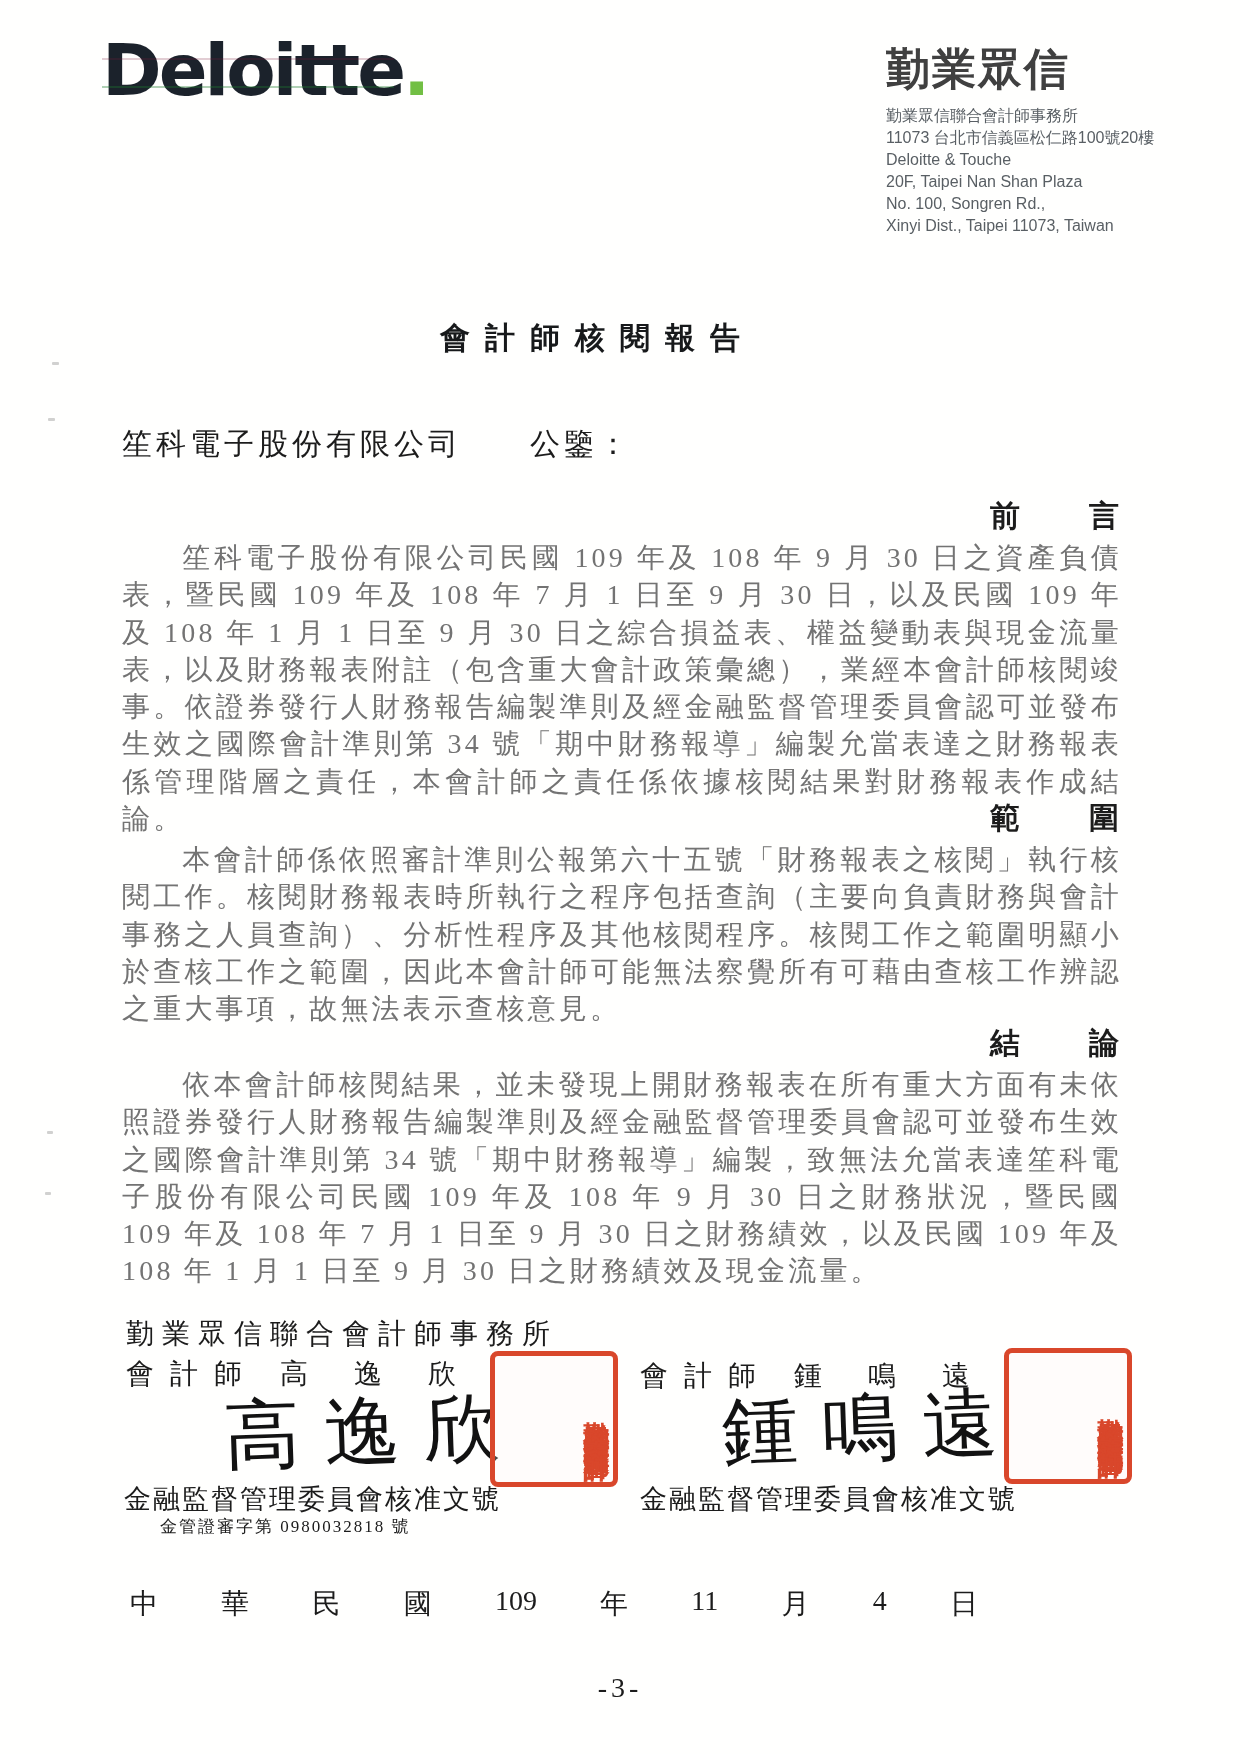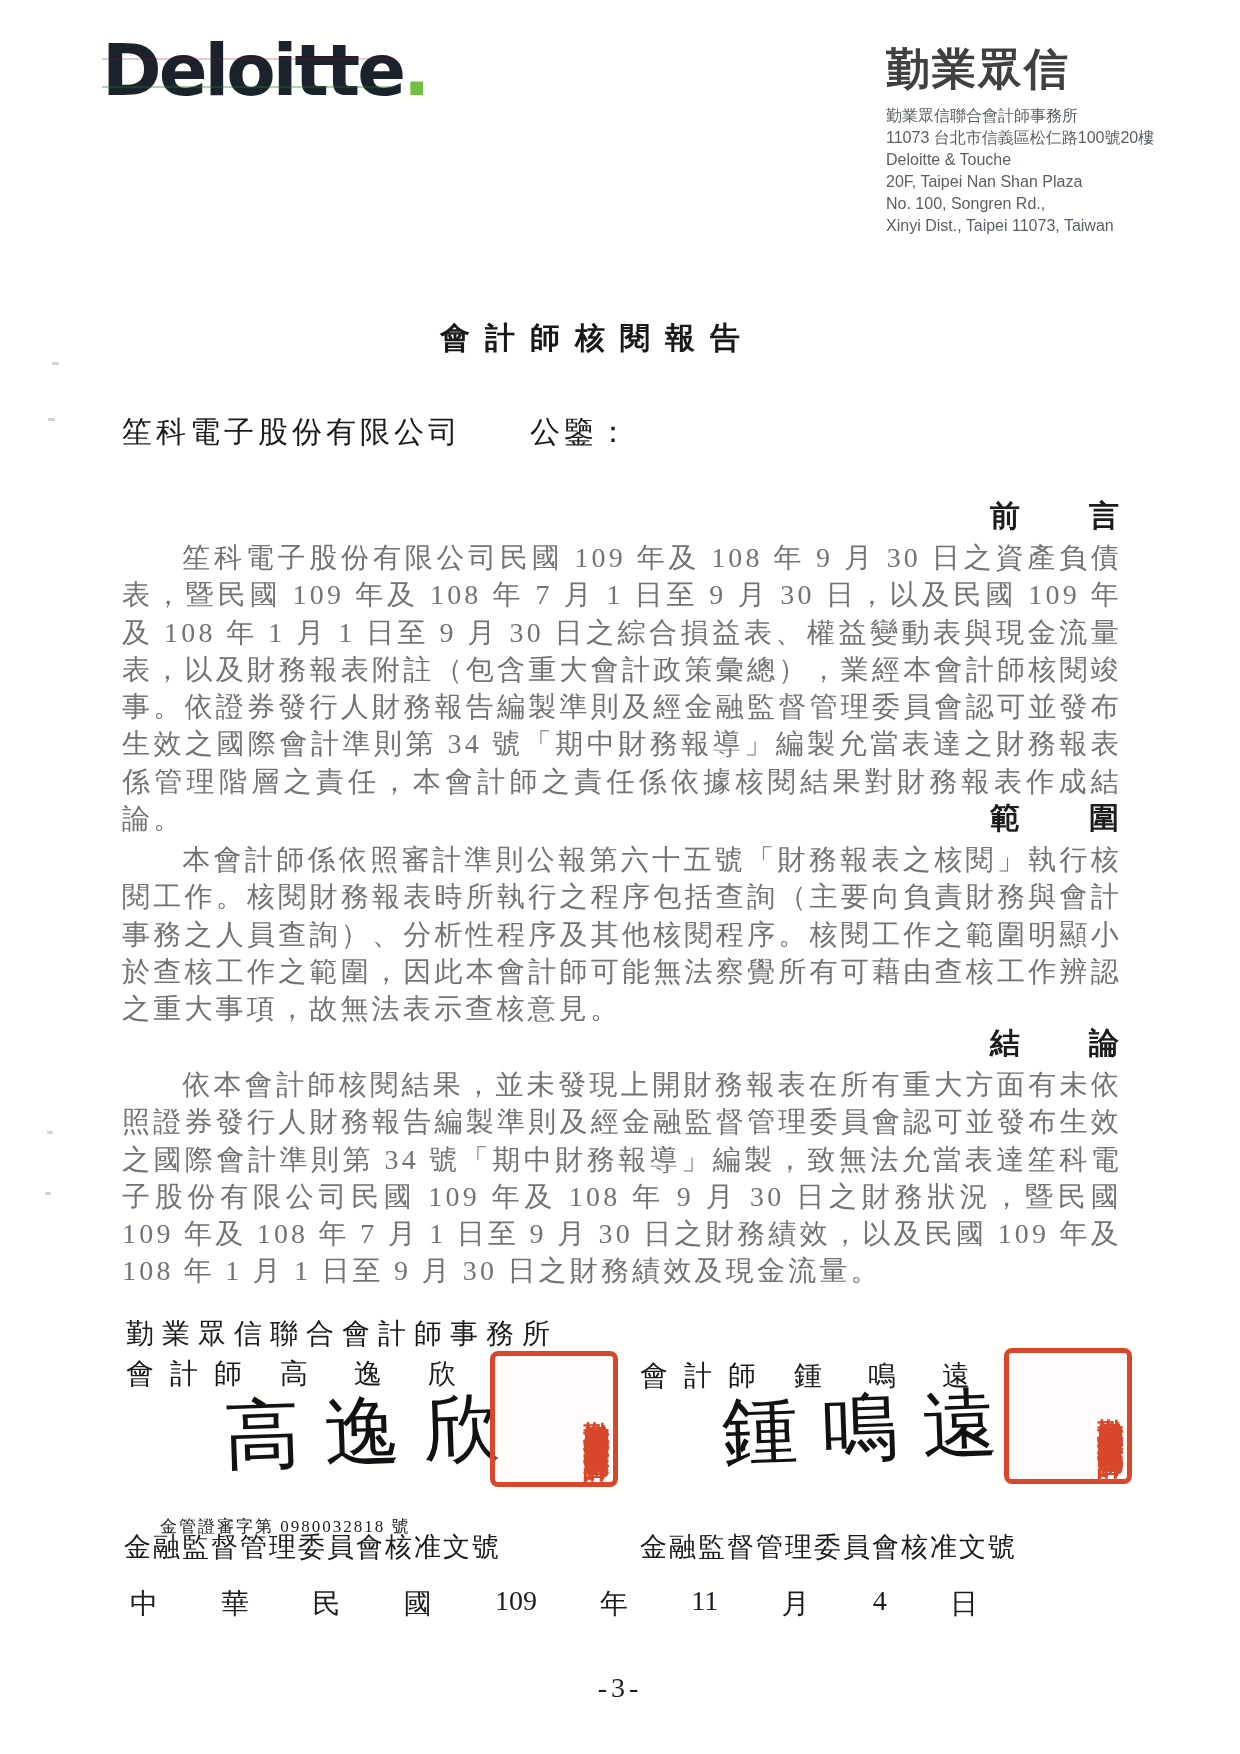--- a/index.html
+++ b/index.html
@@ -26,21 +26,21 @@
   .firm-zh-logo { font-size:44px; font-weight:700; color:#404040; letter-spacing:2px; line-height:1.15; }
   .hline { font-size:16px; color:#595f64; line-height:22px; }
   .hgroup { margin-top:0; }
   .hgroup.first { margin-top:10px; }
   
   .title {
     position:absolute; left:0; top:318px; width:1240px; text-align:center;
     font-size:30px; font-weight:700; letter-spacing:15px; text-indent:15px; color:#17191b;
     transform:translateX(-30px);
   }
-  .addressee { position:absolute; left:122px; top:412px; font-size:30px; letter-spacing:4px; }
+  .addressee { position:absolute; left:122px; top:424px; font-size:30px; letter-spacing:4px; }
   .section { position:absolute; left:122px; width:1000px; }
   .sec1 { top:497px; } .sec2 { top:799px; } .sec3 { top:1024px; }
   .sec-heading { font-size:30px; font-weight:700; letter-spacing:3px; line-height:37px;text-align:right; }
   .sec-body {
     margin-top:5px; font-size:28px; letter-spacing:3.2px; line-height:37.3px;
     text-align:justify; text-indent:2.15em; color:#737373;
   }
   
   .sig-area { position:absolute; left:122px; top:1315px; width:1000px; height:240px; }
   .sig-firm { position:absolute; left:4px; top:0; font-size:28px; letter-spacing:8px; }
@@ -60,21 +60,21 @@
     border-radius:8px; padding:4px 3px; box-sizing:content-box; overflow:hidden;
     background:rgba(255,245,242,.25);
   }
   .seal-left  { left:368px; top:36px; }
   .seal-right { left:882px; top:33px; }
   .seal-text {
     writing-mode:vertical-rl; height:118px; width:112px;
     font-size:26px; line-height:28px; letter-spacing:2px;
     color:#d9472b; font-weight:700; text-align:center;
   }
-  .approval-label { position:absolute; font-size:27px; letter-spacing:2px; top:166px;margin-top:48px; }
+  .approval-label { position:absolute; font-size:27px; letter-spacing:2px; top:166px; }
   .approval-num   { position:absolute; font-size:17px; letter-spacing:2px; top:200px; }
   .al-left  { left:2px; }  .an-left  { left:38px; }
   .al-right { left:518px; } .an-right { left:556px; }
   
   .date-row {
     position:absolute; left:130px; top:1585px; width:848px;
     display:flex; justify-content:space-between; font-size:28px;
   }
   .page-num { position:absolute; left:0; top:1672px; width:1240px; text-align:center; font-size:28px; letter-spacing:4px; }
   

